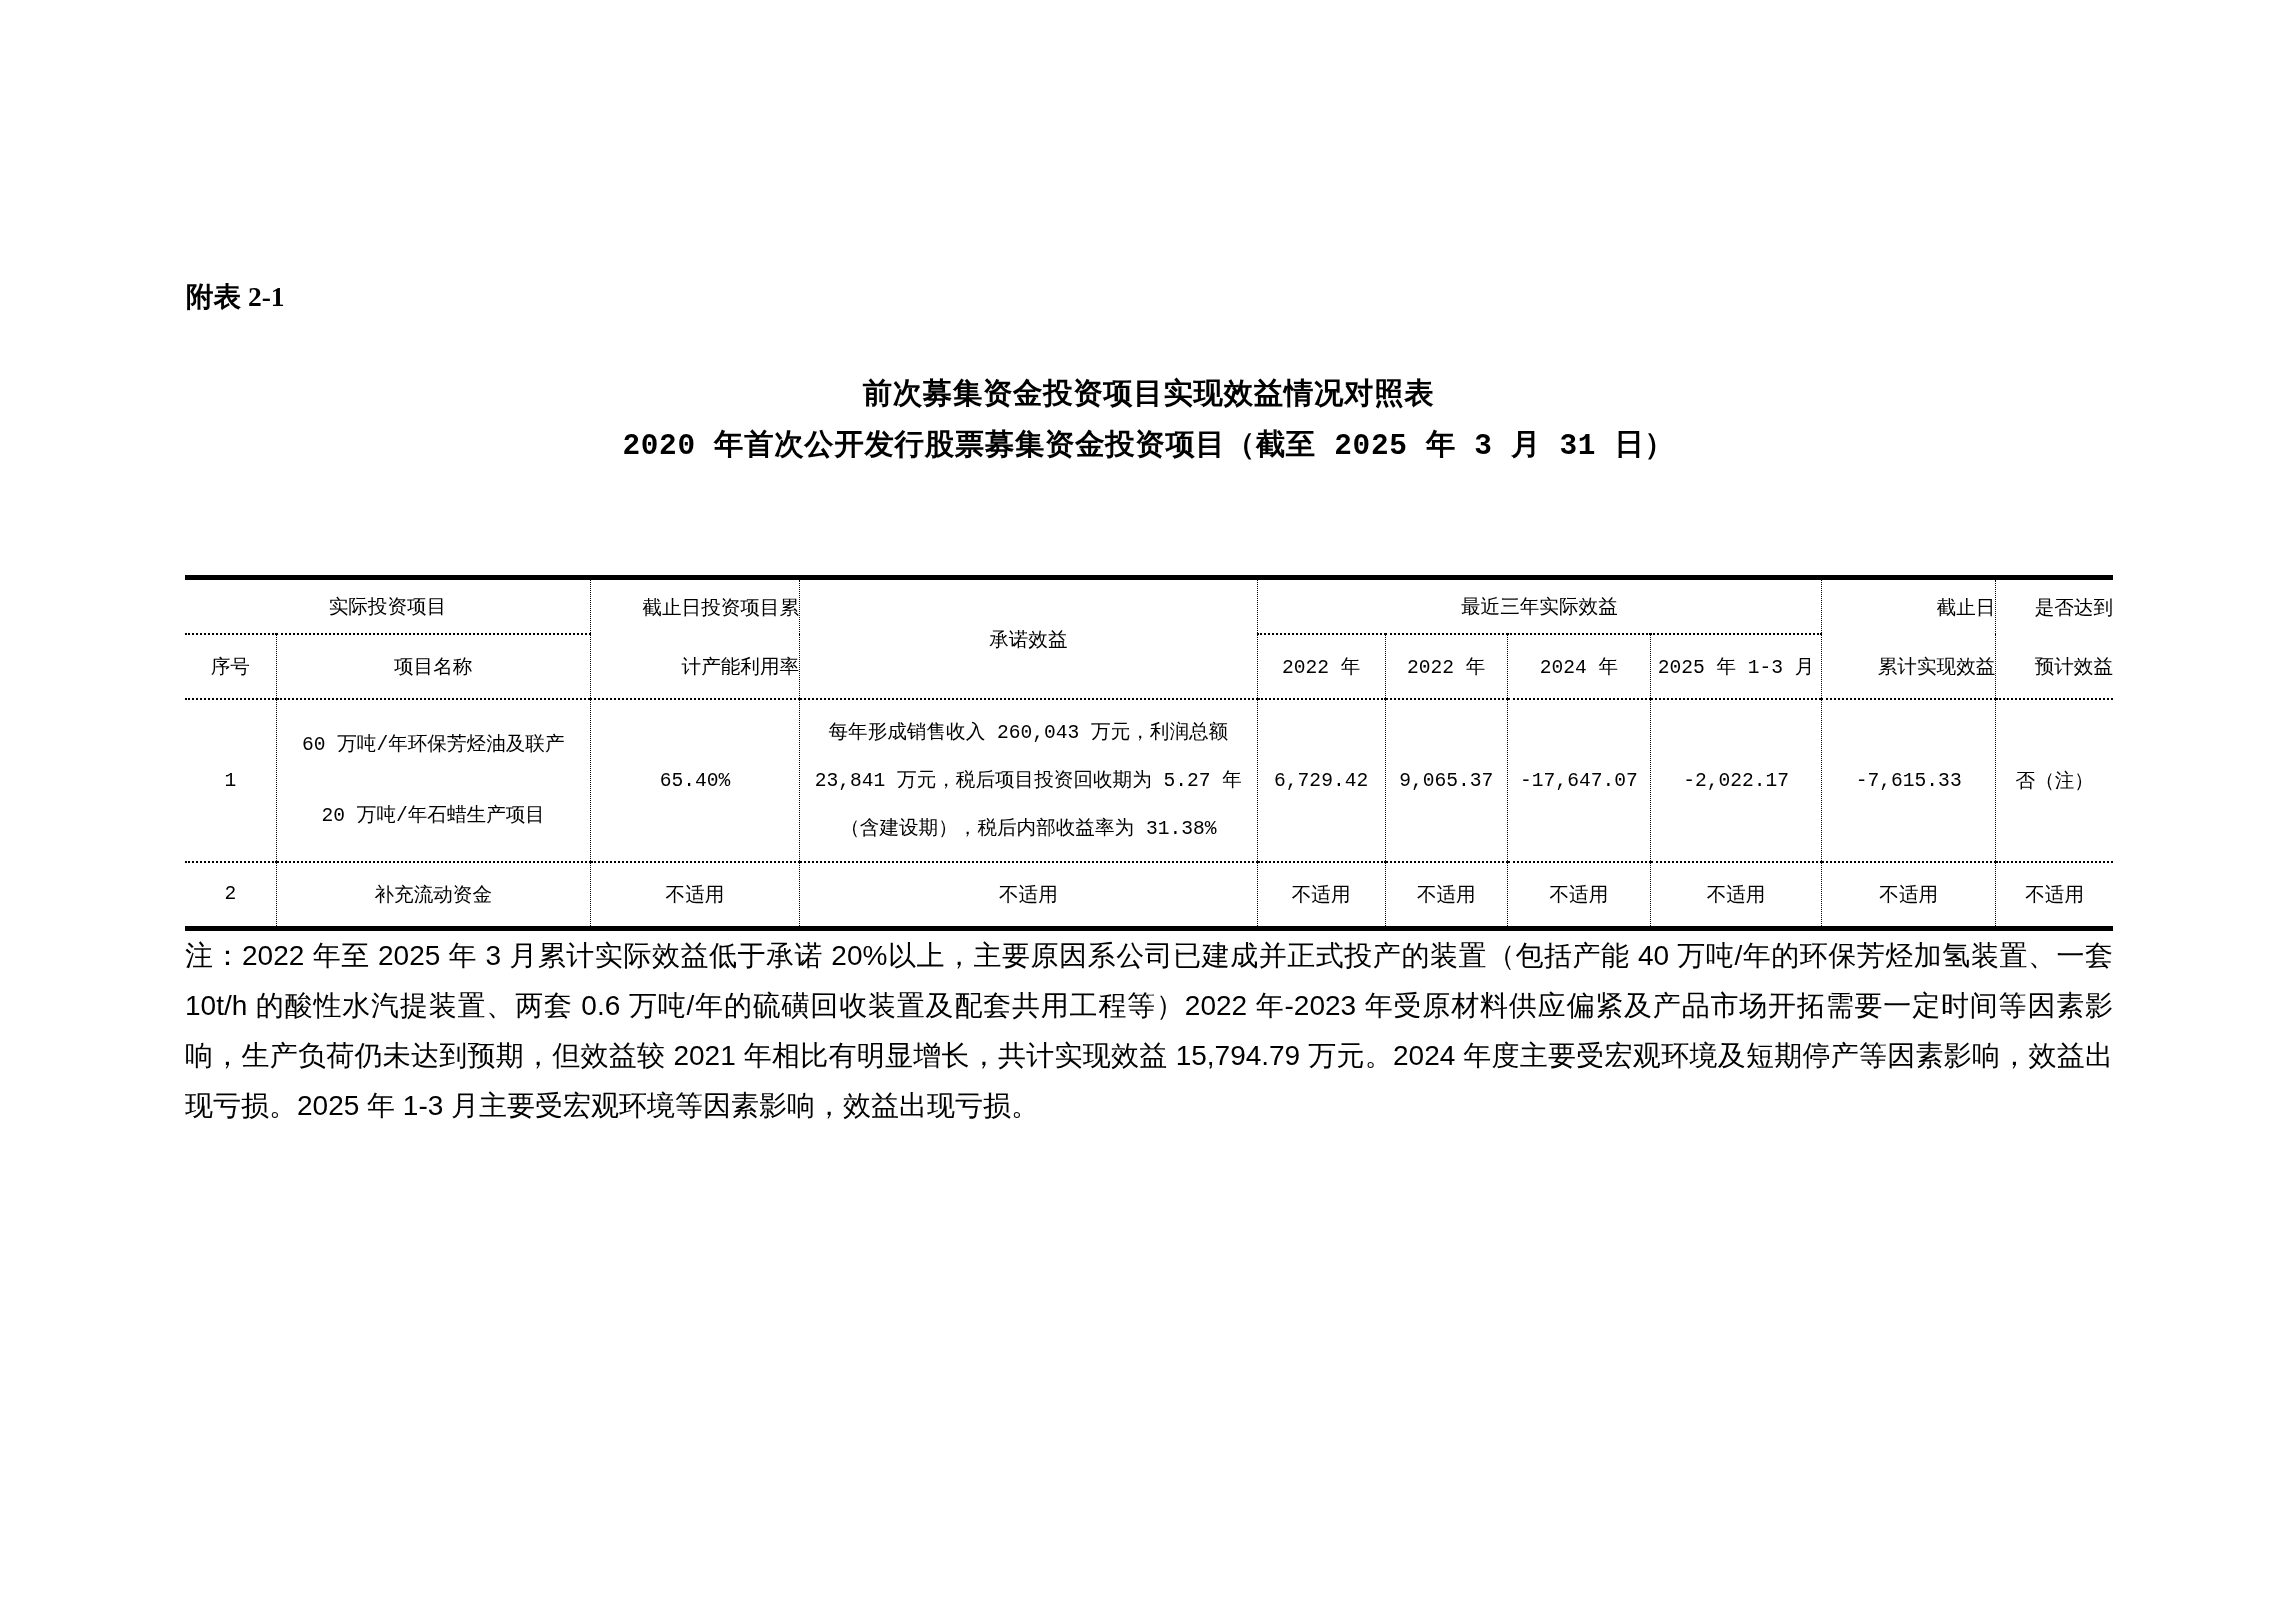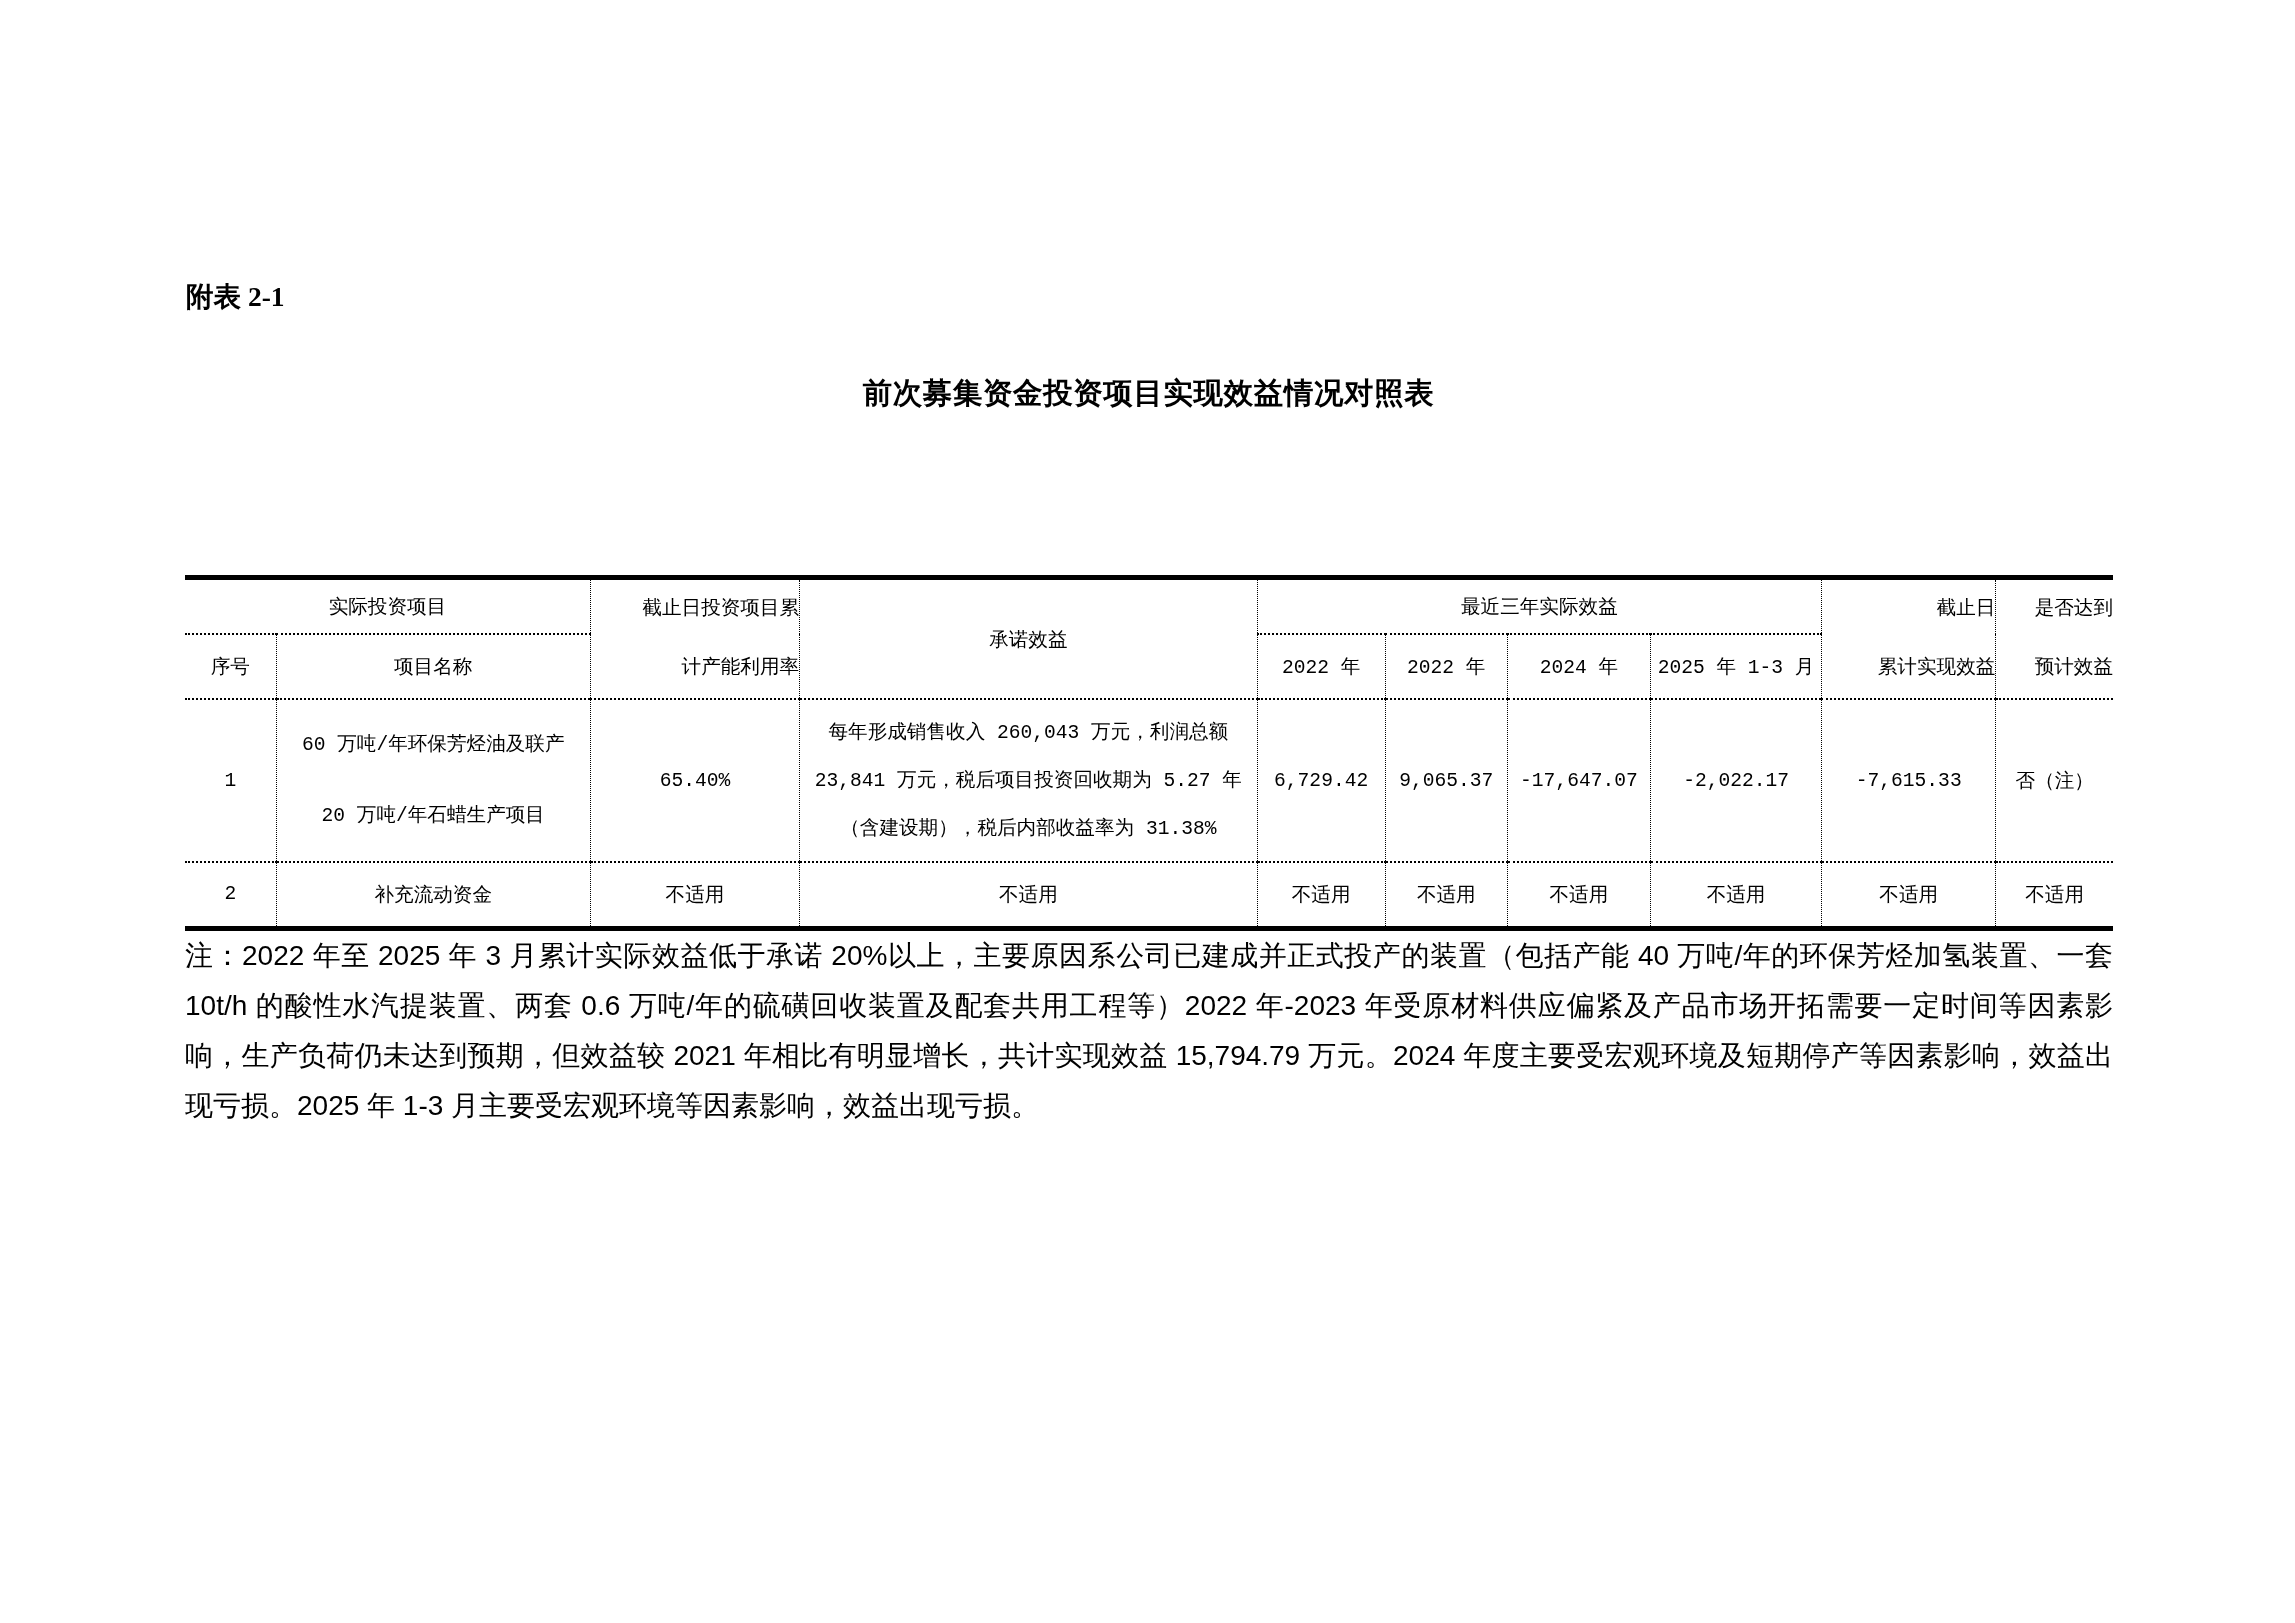--- a/index.html
+++ b/index.html
@@ -96,20 +96,21 @@
 </style>
 </head>
 <body>
 
 <div class="page">
 
   <div class="annex-label">附表 2-1</div>
 
   <div class="titles">
     <div class="title-main">前次募集资金投资项目实现效益情况对照表</div>
+    <div class="title-sub">2020 年首次公开发行股票募集资金投资项目（截至 2025 年 3 月 31 日）</div>
   </div>
 
 
   <div class="table-wrap">
     <table class="benefits">
       <colgroup>
         <col style="width:91px">
         <col style="width:314px">
         <col style="width:209px">
         <col style="width:457px">

